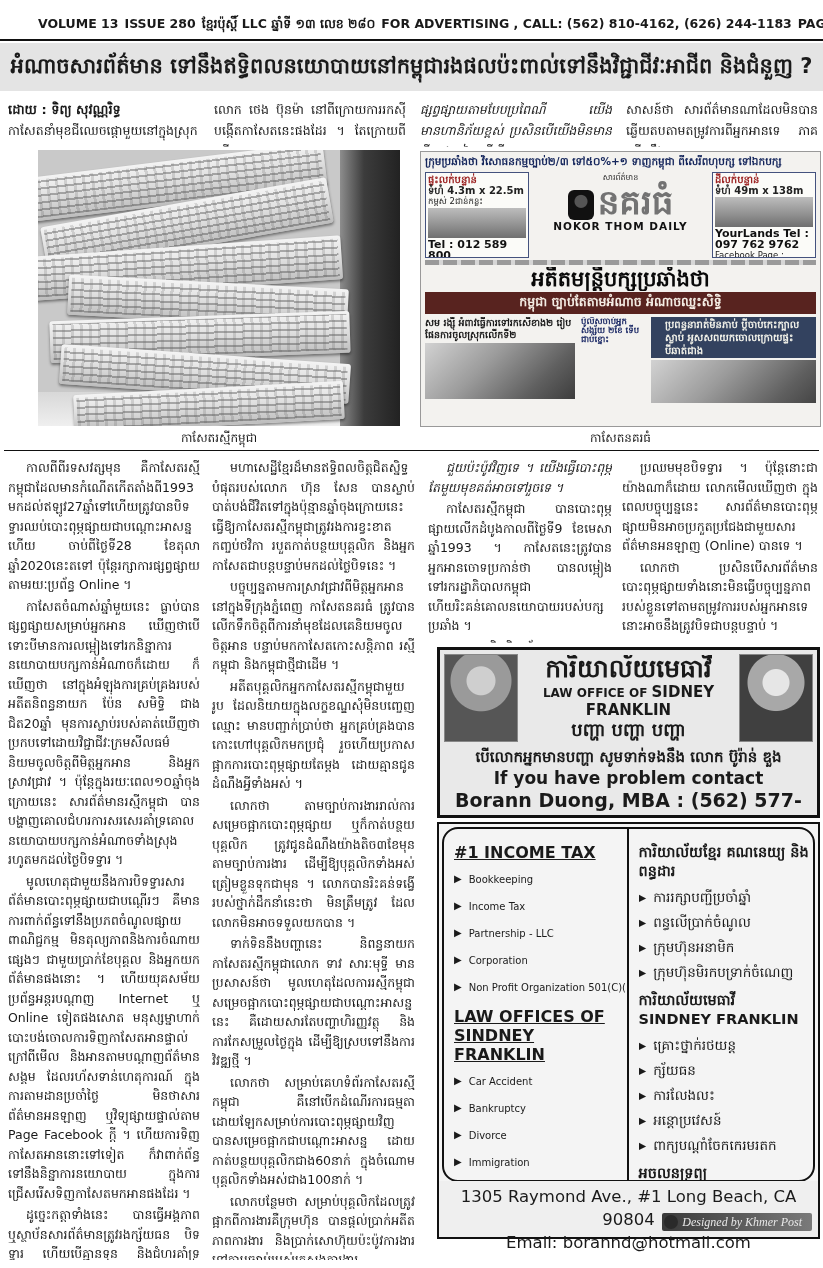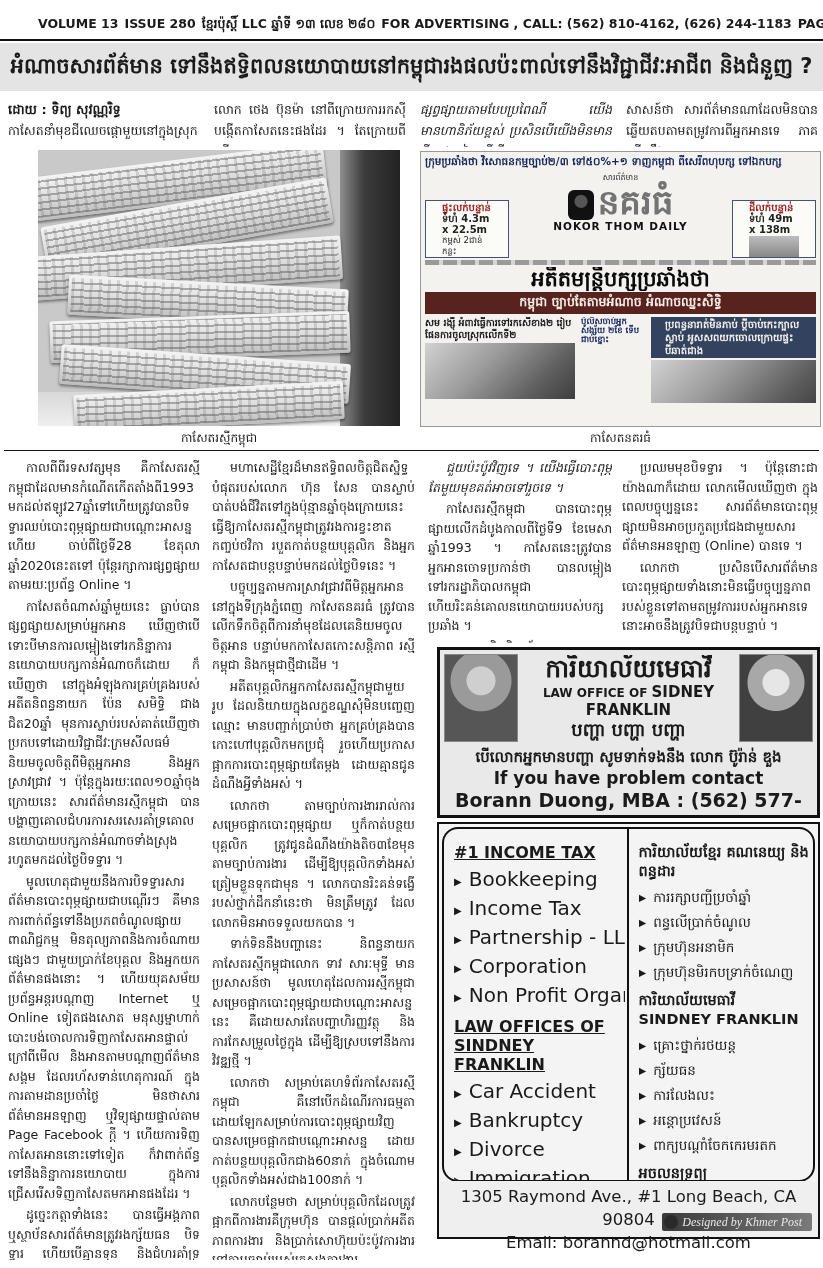--- a/index.html
+++ b/index.html
@@ -28,22 +28,22 @@
                   repeating-linear-gradient(90deg,rgba(60,60,60,.25) 0 3px,transparent 3px 9px);
        opacity:.65;}
   .shelf{position:absolute;right:0;top:0;width:60px;height:100%;
        background:linear-gradient(90deg,#8d8d8d,#3c3c3c 40%,#222 100%);}
   .floor{position:absolute;left:0;bottom:0;width:100%;height:34px;background:linear-gradient(180deg,#d8d8d8,#efefef);}
   
   .photoR{position:absolute;top:151px;left:420px;width:401px;height:276px;background:#f3f2ef;
           border:1px solid #999;box-sizing:border-box;overflow:hidden;padding:3px 4px;}
   .fp-topline{font-weight:bold;font-size:10.5px;color:#15265c;white-space:nowrap;overflow:hidden;}
   .fp-head{display:flex;gap:4px;margin-top:2px;height:86px;}
-  .fp-box{width:84px;border:1px solid #44527e;box-sizing:border-box;background:#fbfbf8;
-          font-size:8.5px;line-height:11px;overflow:hidden;padding:1px 16px;margin-top:28px;}
+  .fp-box{width:104px;border:1px solid #44527e;box-sizing:border-box;background:#fbfbf8;
+          font-size:8.5px;line-height:11px;overflow:hidden;padding:1px 2px;}
   .fp-box .t{font-weight:bold;color:#9c2222;font-size:10px;}
   .fp-box .dim{font-weight:bold;font-size:10px;color:#222;}
   .fp-box .tel{font-weight:bold;font-size:11px;color:#111;}
   .fp-img{height:30px;background:linear-gradient(180deg,#bdbdbd,#8f8f8f 60%,#6f6f6f);margin:1px 0;}
   .fp-mast{flex:1;text-align:center;overflow:hidden;}
   .fp-mast .small{font-size:8px;color:#333;}
   .fp-mast .big{font-weight:bold;font-size:34px;line-height:36px;color:#737373;white-space:nowrap;}
   .fp-mast .en{font-weight:bold;font-size:10.5px;letter-spacing:1px;color:#111;}
   .fp-logo{display:inline-block;width:26px;height:30px;border-radius:6px;vertical-align:middle;
            background:radial-gradient(circle at 50% 38%,#555 0 6px,#111 7px);margin-right:4px;}
@@ -90,21 +90,21 @@
   
   .svc{position:absolute;left:437px;top:822px;width:383px;height:417px;border:2px solid #111;
        box-sizing:border-box;background:#f4f4f4;}
   .svc-inner{position:absolute;left:3px;top:3px;right:3px;bottom:55px;border:2px solid #111;
        border-radius:16px;display:flex;overflow:hidden;background:#f4f4f4;}
   .svc-colL{width:50%;padding:8px 2px 0 10px;box-sizing:border-box;border-right:2px solid #111;}
   .svc-colR{width:50%;padding:8px 4px 0 10px;box-sizing:border-box;}
   .svc-title{font-weight:bold;font-size:16px;margin:6px 0 4px 0;line-height:19px;}
   .svc-title.u{text-decoration:underline;}
   .svc-colR .svc-title{font-size:14.5px;}
-  .svc-item{font-size:20px;line-height:26px;white-space:nowrap;overflow:hidden;}
+  .svc-item{font-size:10px;line-height:26px;white-space:nowrap;overflow:hidden;}
   .svc-item:before{content:"\25B6";font-size:10px;margin-right:7px;vertical-align:1px;}
   .svc-colR .svc-item{font-size:13.5px;line-height:25px;}
   .svc-footer{position:absolute;left:0;right:0;bottom:0;height:52px;text-align:center;
        font-size:16.5px;line-height:23px;padding-top:4px;background:#efefef;}
   .badge{position:absolute;right:6px;bottom:6px;height:18px;padding:0 10px 0 20px;border-radius:2px;
        background:linear-gradient(90deg,#3a3a3a,#7a7a7a);color:#e8e8e8;
        font-family:"Liberation Serif","DejaVu Serif",serif;font-style:italic;font-size:12px;line-height:18px;}
   .badge:before{content:"";position:absolute;left:2px;top:2px;width:14px;height:14px;border-radius:50%;background:#2a2a2a;}
 </style>
 </head>

